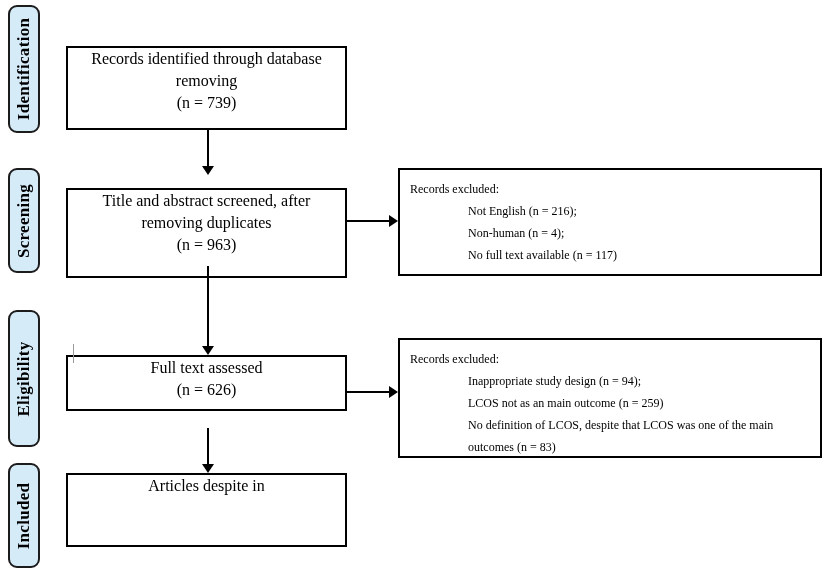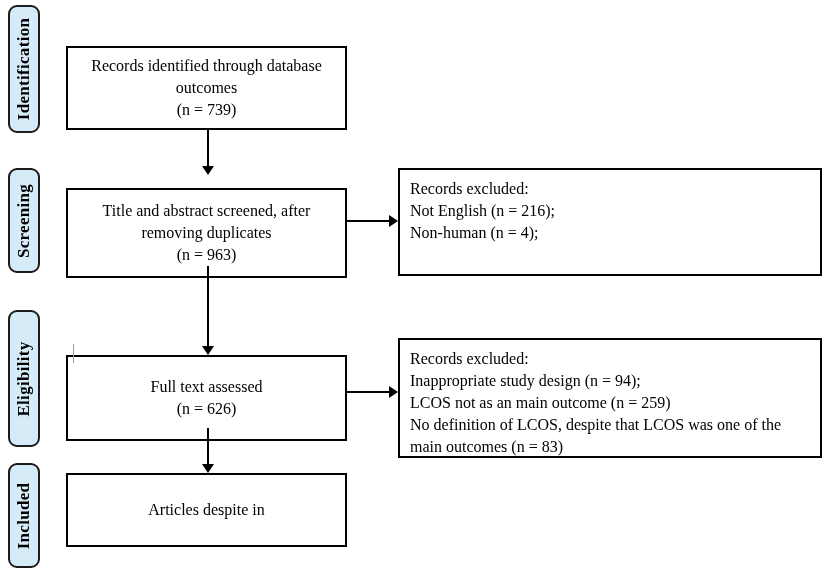--- a/index.html
+++ b/index.html
@@ -36,38 +36,37 @@
   .fbox {
     position: absolute;
     left: 66px;
     width: 281px;
     background: var(--box-bg, #ffffff);
     border: 2px solid var(--box-border, #000000);
     box-sizing: border-box;
     display: flex;
     flex-direction: column;
     align-items: center;
-    justify-content: center;
     text-align: center;
     font-size: 16px;
     line-height: 22px;
   }
   
   .ebox {
     position: absolute;
     left: 398px;
     width: 424px;
     background: var(--box-bg, #ffffff);
     border: 2px solid var(--box-border, #000000);
     box-sizing: border-box;
-    font-size: 16px;
+    font-size: 12px;
     line-height: 22px;
     padding: 8px 10px 8px 10px;
   }
-  .eitem { }
+  .eitem { margin-left: 58px; }
   
   .vshaft { position: absolute; width: 2px; background: var(--arrow, #000000); }
   .vhead {
     position: absolute; width: 0; height: 0;
     border-left: 6px solid transparent;
     border-right: 6px solid transparent;
     border-top: 9px solid var(--arrow, #000000);
   }
   .hshaft { position: absolute; height: 2px; background: var(--arrow, #000000); }
   .hhead {
@@ -97,40 +96,41 @@
   </div>
   <div class="stage" style="top:310px;height:137px">
     <span class="vtext">Eligibility</span>
   </div>
   <div class="stage" style="top:463px;height:105px">
     <span class="vtext">Included</span>
   </div>
 
   <div class="fbox" style="top:46px;height:84px">
     <div>Records identified through database</div>
-    <div>outcomes</div>
+    <div>removing</div>
     <div>(n = 739)</div>
   </div>
   <div class="fbox" style="top:188px;height:90px">
     <div>Title and abstract screened, after</div>
     <div>removing duplicates</div>
     <div>(n = 963)</div>
   </div>
-  <div class="fbox" style="top:355px;height:86px">
+  <div class="fbox" style="top:355px;height:56px">
     <div>Full text assessed</div>
     <div>(n = 626)</div>
   </div>
   <div class="fbox" style="top:473px;height:74px">
     <div>Articles despite in</div>
   </div>
 
   <div class="ebox" style="top:168px;height:108px">
     <div>Records excluded:</div>
     <div class="eitem">Not English (n = 216);</div>
     <div class="eitem">Non-human (n = 4);</div>
+    <div class="eitem">No full text available (n = 117)</div>
   </div>
   <div class="ebox" style="top:338px;height:120px">
     <div>Records excluded:</div>
     <div class="eitem">Inappropriate study design (n = 94);</div>
     <div class="eitem">LCOS not as an main outcome (n = 259)</div>
     <div class="eitem">No definition of LCOS, despite that LCOS was one of the main outcomes (n = 83)</div>
   </div>
 
   <div class="vshaft" style="left:207px;top:130px;height:37px"></div>
   <div class="vhead" style="left:202px;top:166px"></div>

